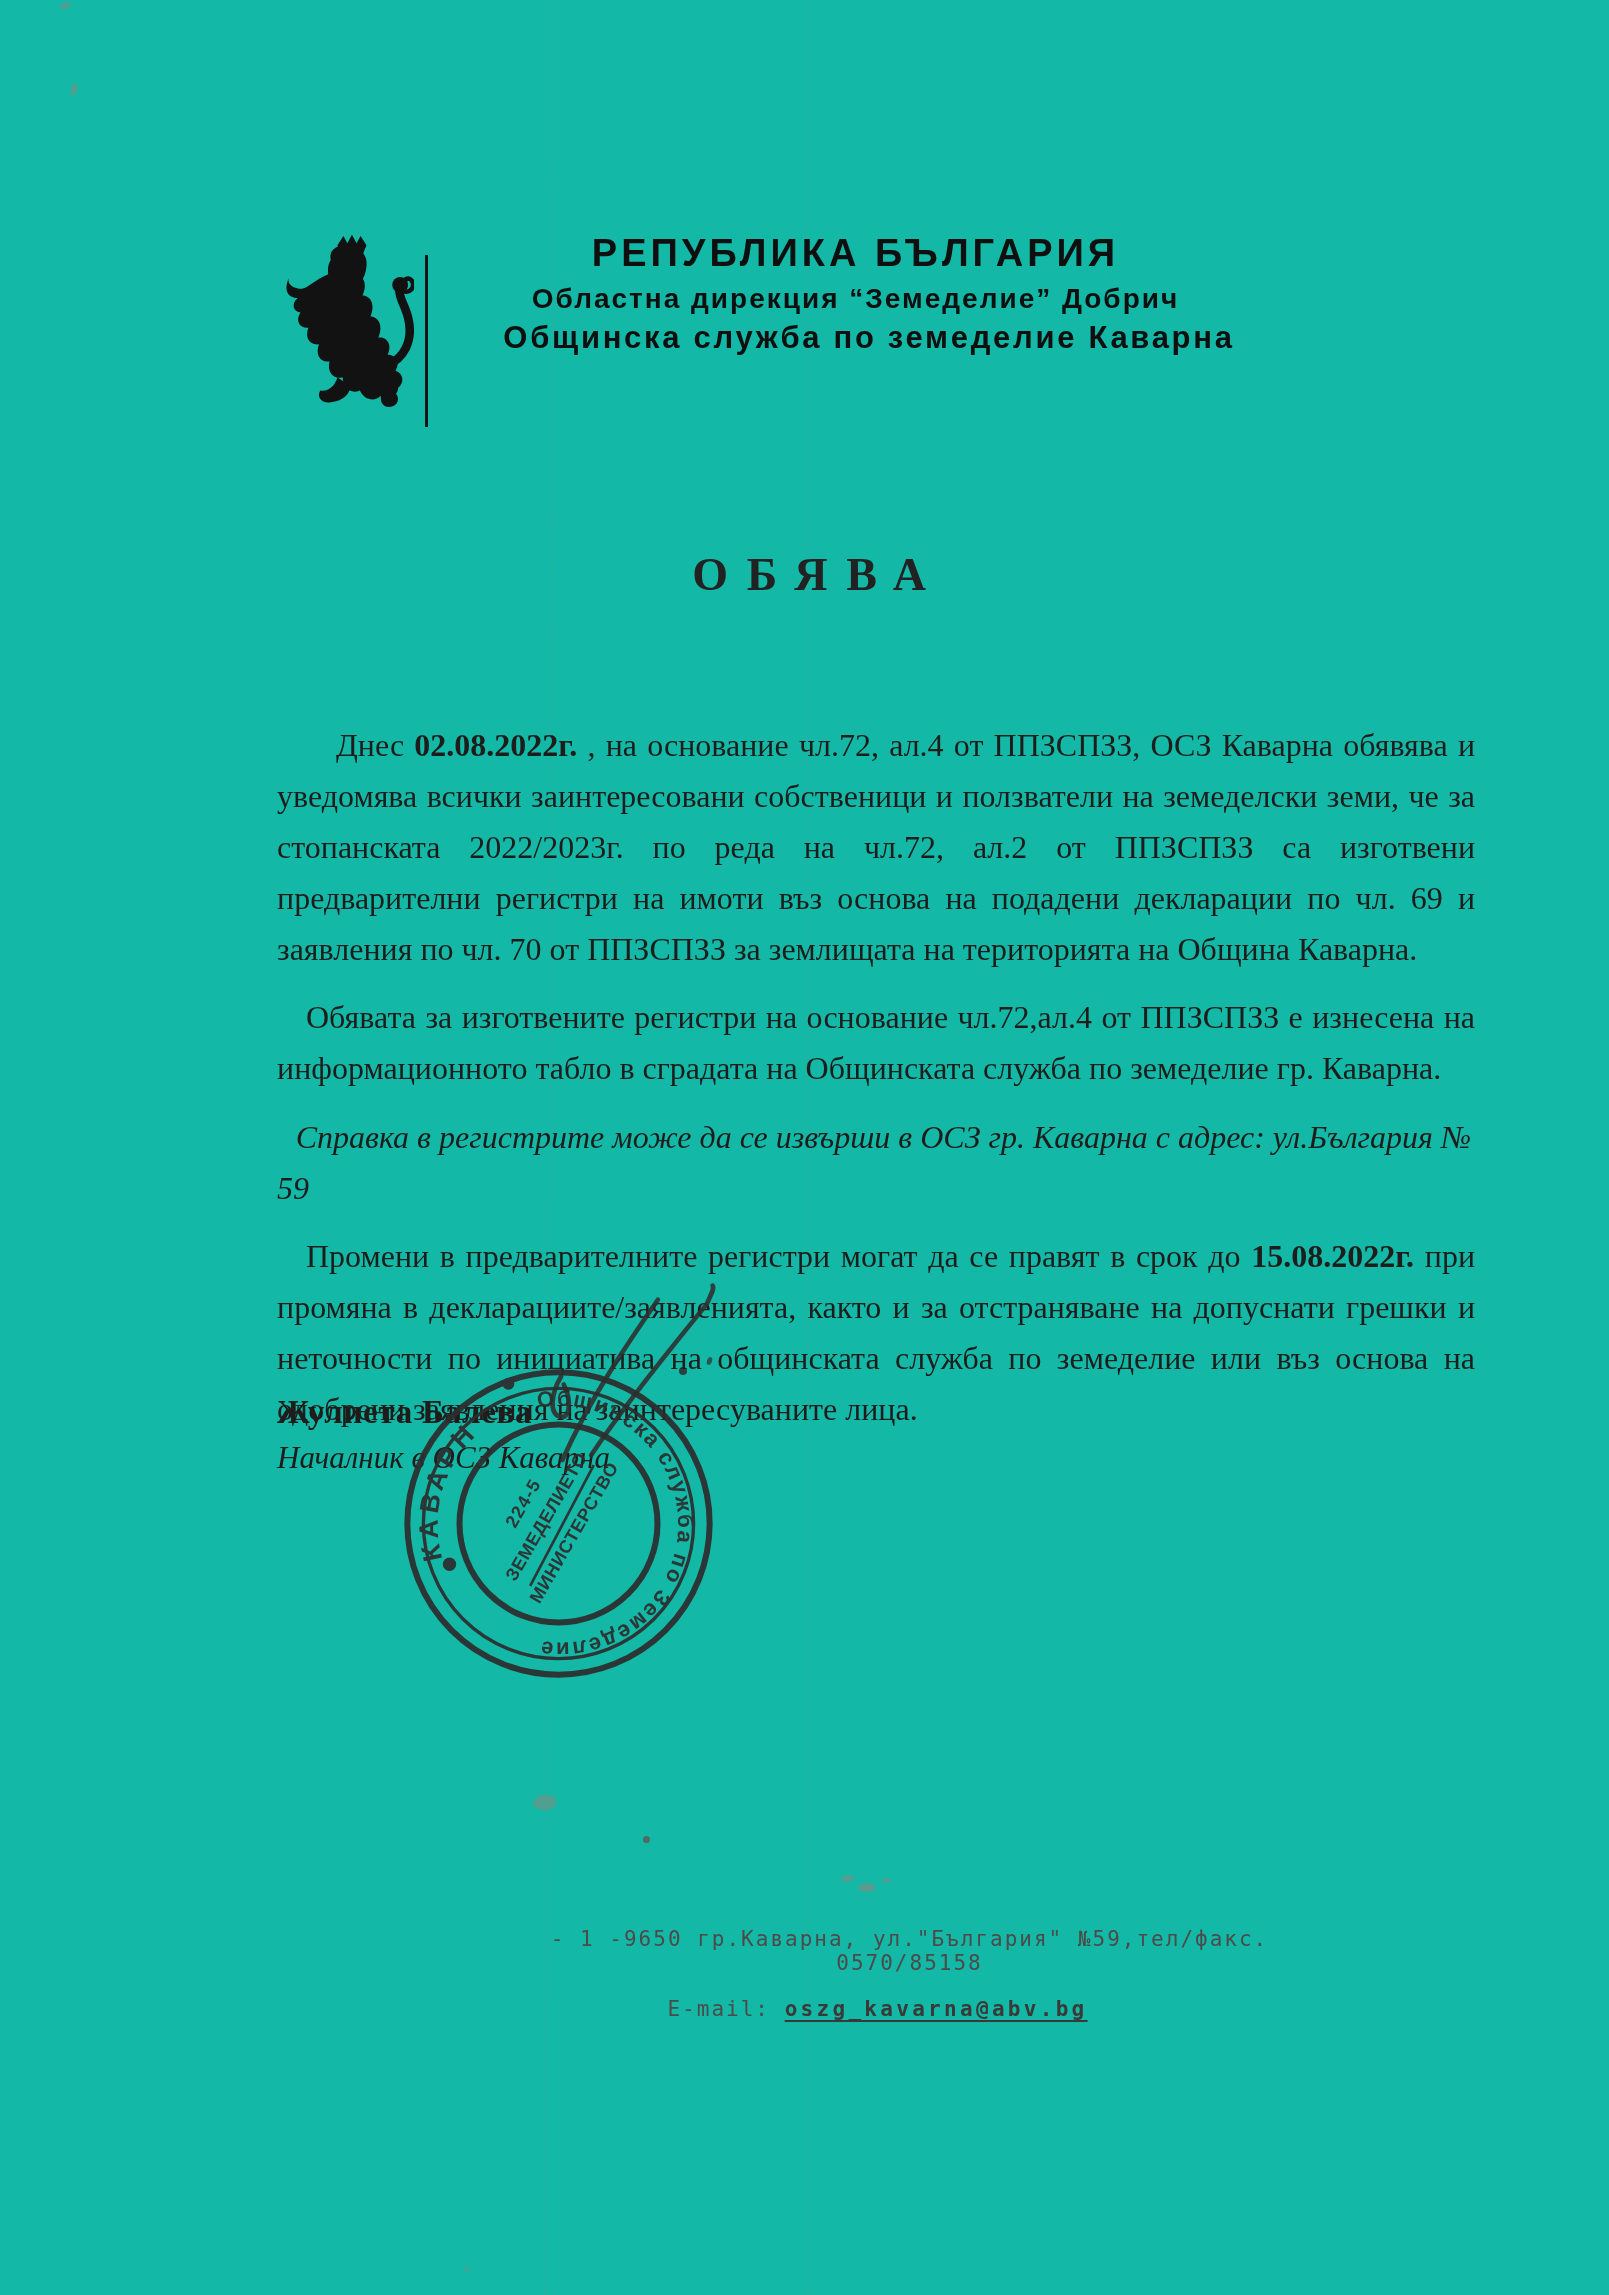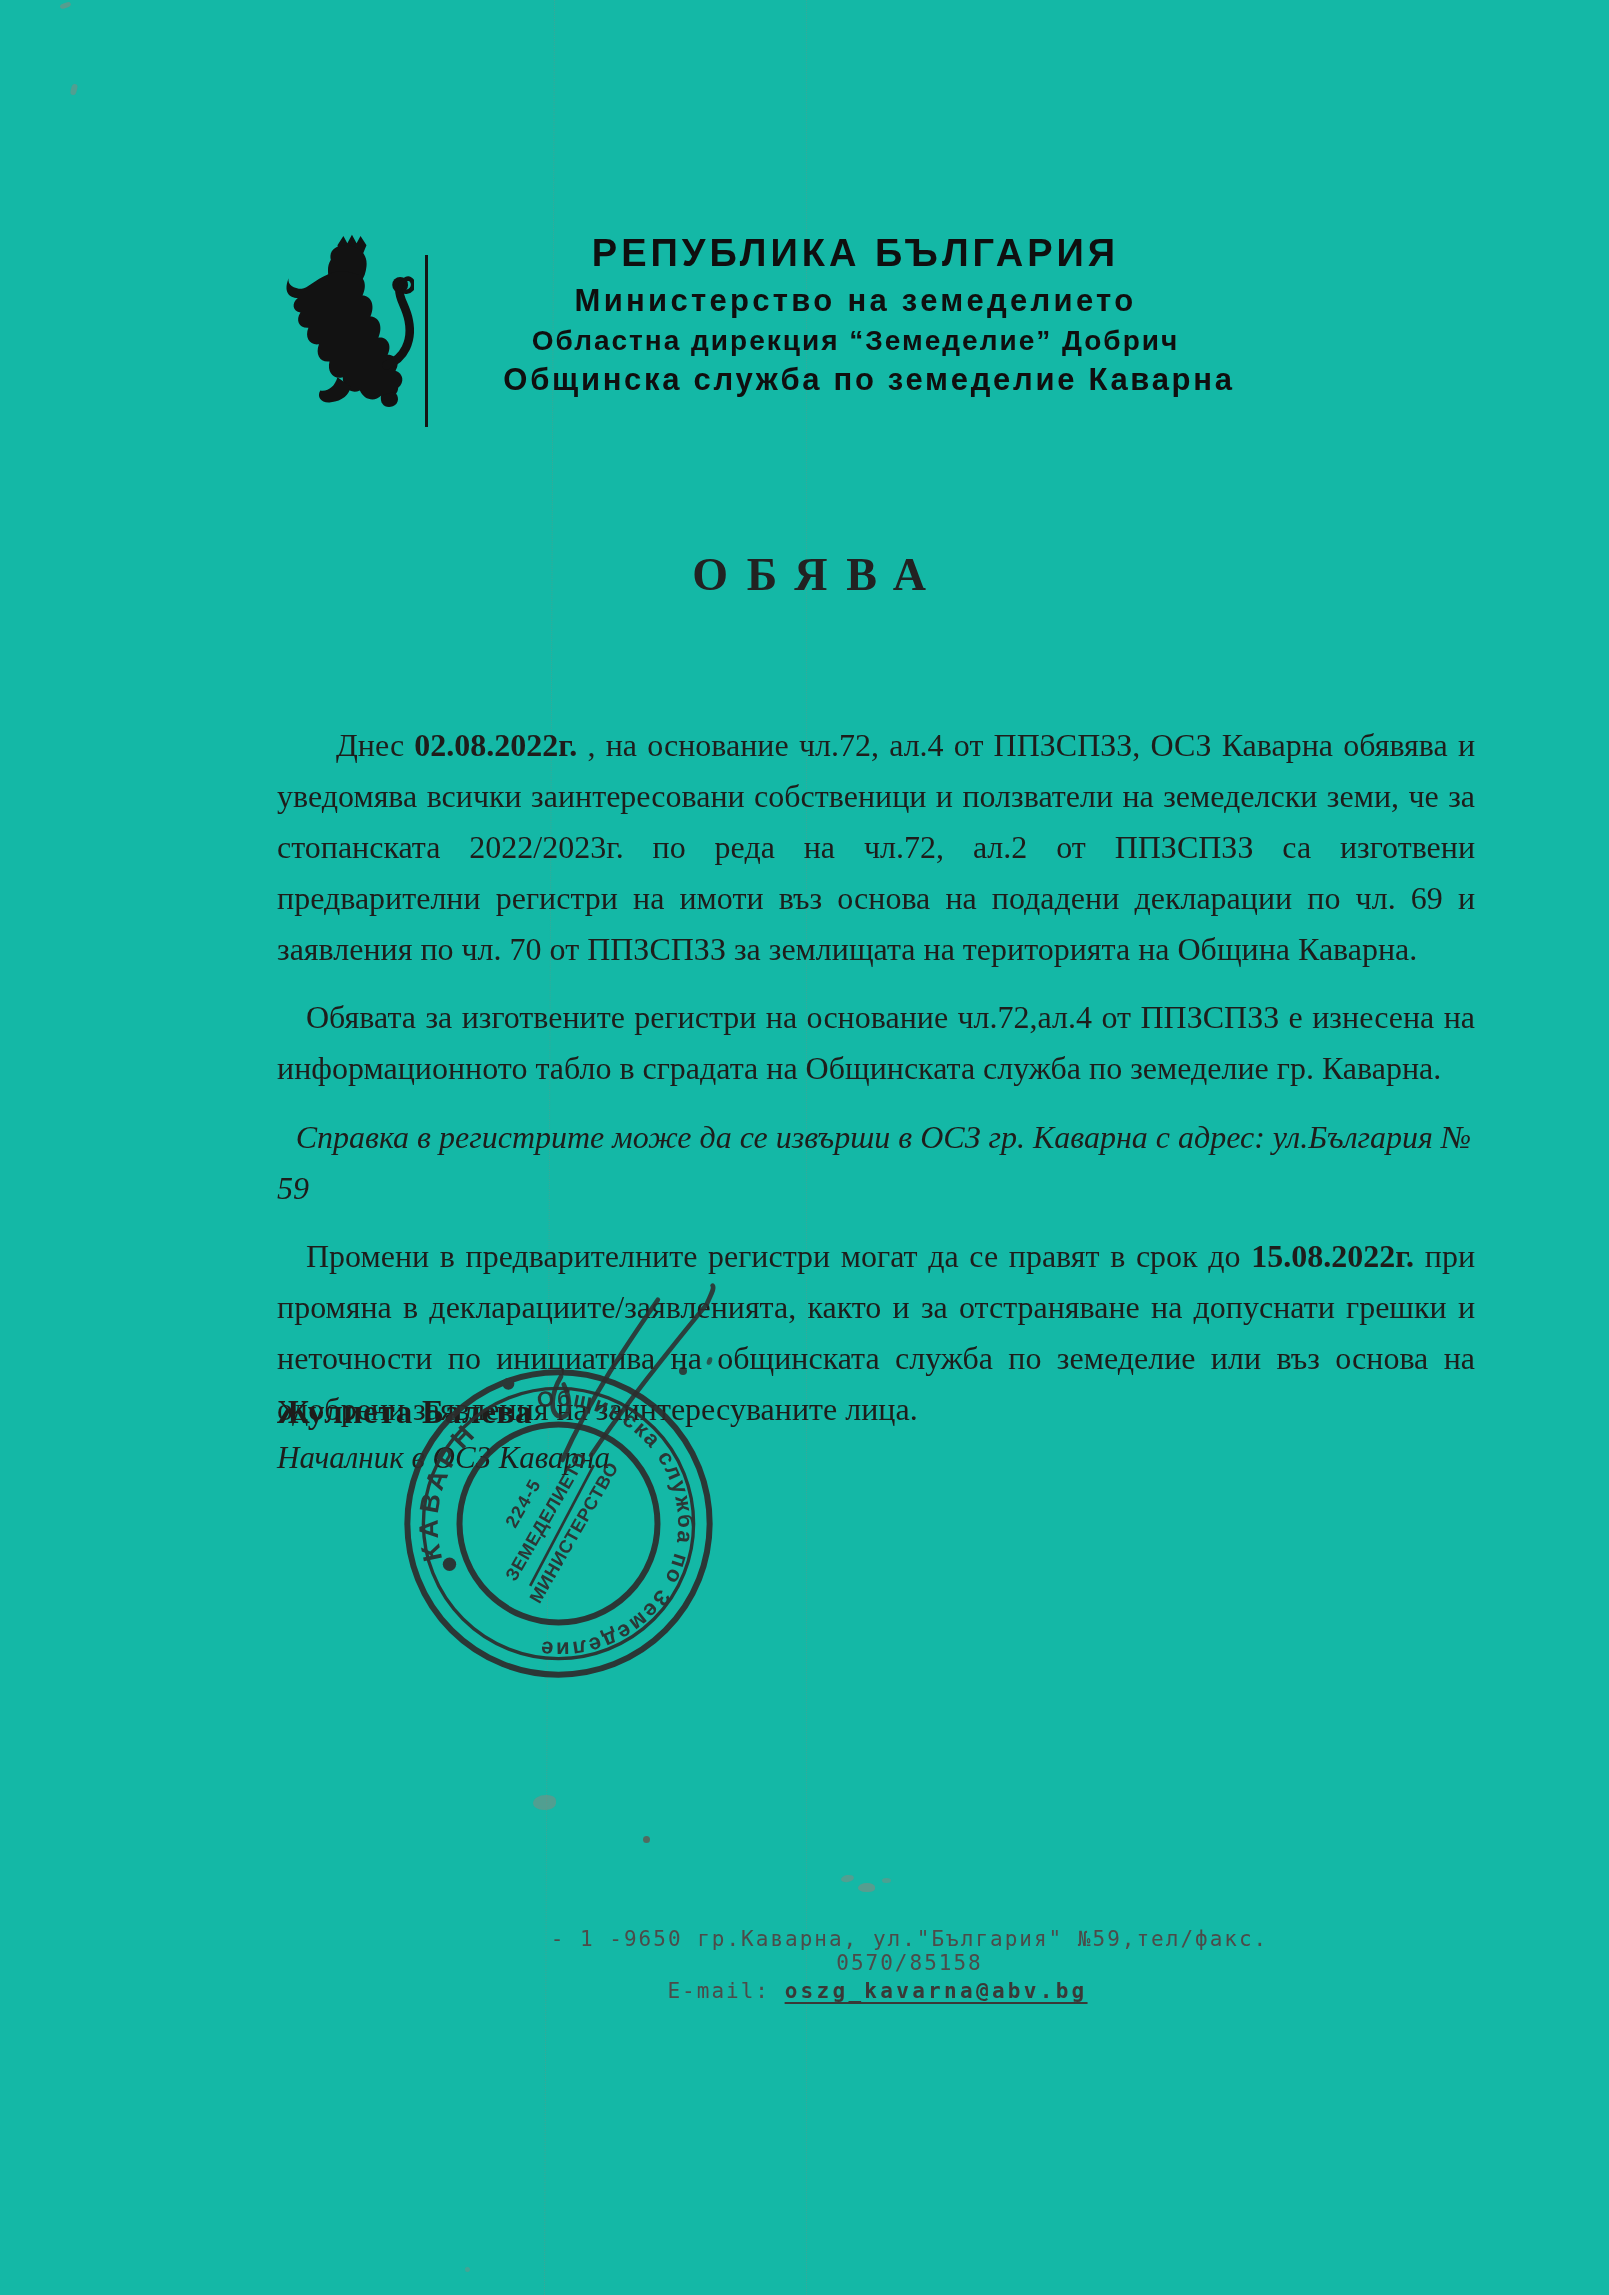--- a/index.html
+++ b/index.html
@@ -43,21 +43,21 @@
   .sig .name{font-size:33px;font-weight:bold;letter-spacing:0.7px;}
   .sig .pos{font-size:31px;font-style:italic;margin-top:9.4px;}
 
   .stamp{position:absolute;left:400px;top:1365px;opacity:0.92;}
   .sigstrokes{position:absolute;left:521px;top:1263px;}
 
   
   .footer{position:absolute;left:495px;top:1927px;width:829px;text-align:center;
           font-family:"DejaVu Sans Mono",monospace;font-size:21px;letter-spacing:2px;
           color:#4c4b49;}
-  .footer .line2{margin-top:4px;transform:translateX(-32px);}
+  .footer .line2{margin-top:22px;transform:translateX(-32px);}
   .footer .email{font-weight:bold;color:#3a3937;text-decoration:underline;text-decoration-thickness:2px;text-underline-offset:4px;letter-spacing:3.3px;}
 </style>
 </head>
 <body>
 
 <div id="page">
 
   <div class="crease" style="left:549px;top:0;height:2295px;transform:rotate(0.25deg);"></div>
   <div class="crease" style="left:806px;top:0;height:2295px;"></div>
   <div class="speck" style="left:60px;top:2.7px;width:10.7px;height:5.3px;opacity:.55;border-radius:40%;transform:rotate(-20deg);"></div>
@@ -80,21 +80,20 @@
       <path d="M150,246 C148,258 156,266 168,262 C178,258 178,246 170,240 z"></path>
       <path d="M158,200 C186,190 198,162 192,132 C188,110 176,98 178,84" fill="none" stroke="#121212" stroke-width="13" stroke-linecap="round"></path>
       <circle cx="179" cy="78" r="12"></circle>
       <path d="M178,84 C182,68 194,64 198,74 C201,82 194,90 186,88" fill="none" stroke="#121212" stroke-width="7" stroke-linecap="round"></path>
     </g>
   </svg>
   <div class="vrule"></div>
 
   <div class="hdr">
     <div class="l1">РЕПУБЛИКА БЪЛГАРИЯ</div>
-    <div class="l2">Министерство на земеделието</div>
     <div class="l3">Областна дирекция “Земеделие” Добрич</div>
     <div class="l4">Общинска служба по земеделие Каварна</div>
   </div>
 
   <div class="title">ОБЯВА</div>
 
   <div class="body">
     <p class="ind1"><span>Днес </span><span class="b">02.08.2022г.</span><span> , на основание чл.72, ал.4 от ППЗСПЗЗ, ОСЗ Каварна обявява и уведомява всички заинтересовани собственици и ползватели на земеделски земи, че за стопанската 2022/2023г. по реда на чл.72, ал.2 от ППЗСПЗЗ са изготвени предварителни регистри на имоти въз основа на подадени декларации по чл. 69 и заявления по чл. 70 от ППЗСПЗЗ за землищата на територията на Община Каварна.</span></p>
     <p class="ind2">Обявата за изготвените регистри на основание чл.72,ал.4 от ППЗСПЗЗ е изнесена на информационното табло в сградата на Общинската служба по земеделие гр. Каварна.</p>
     <p class="ind3 single">Справка в регистрите може да се извърши в ОСЗ гр. Каварна с адрес: ул.България № 59</p>

